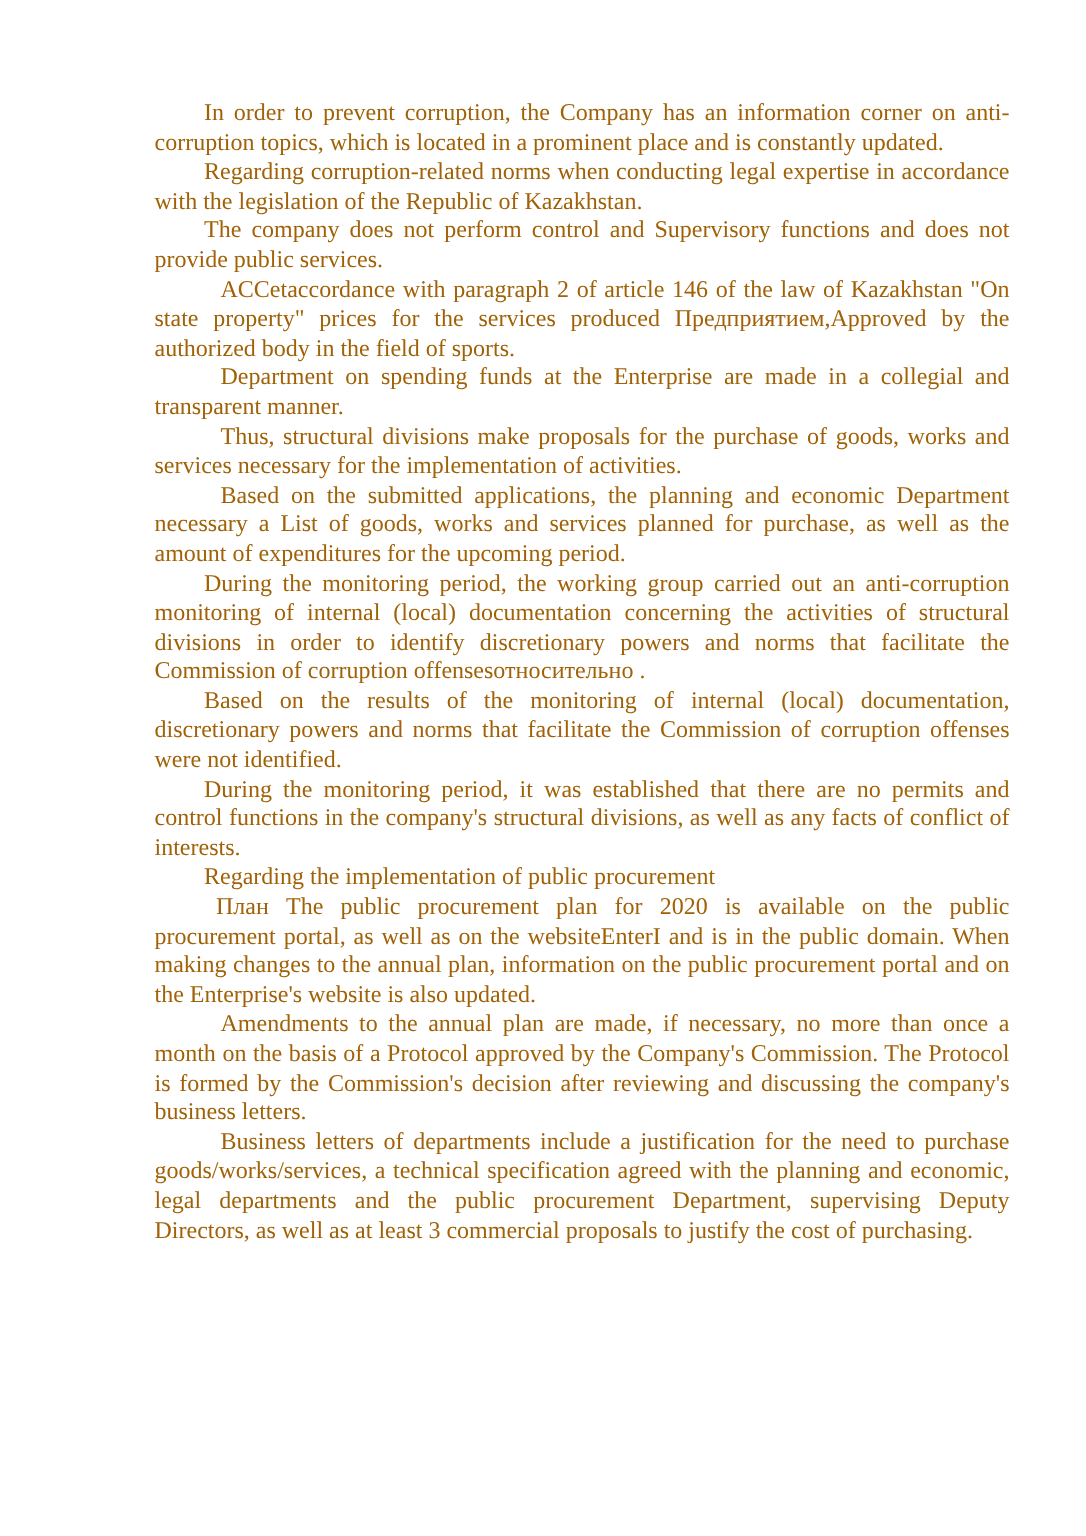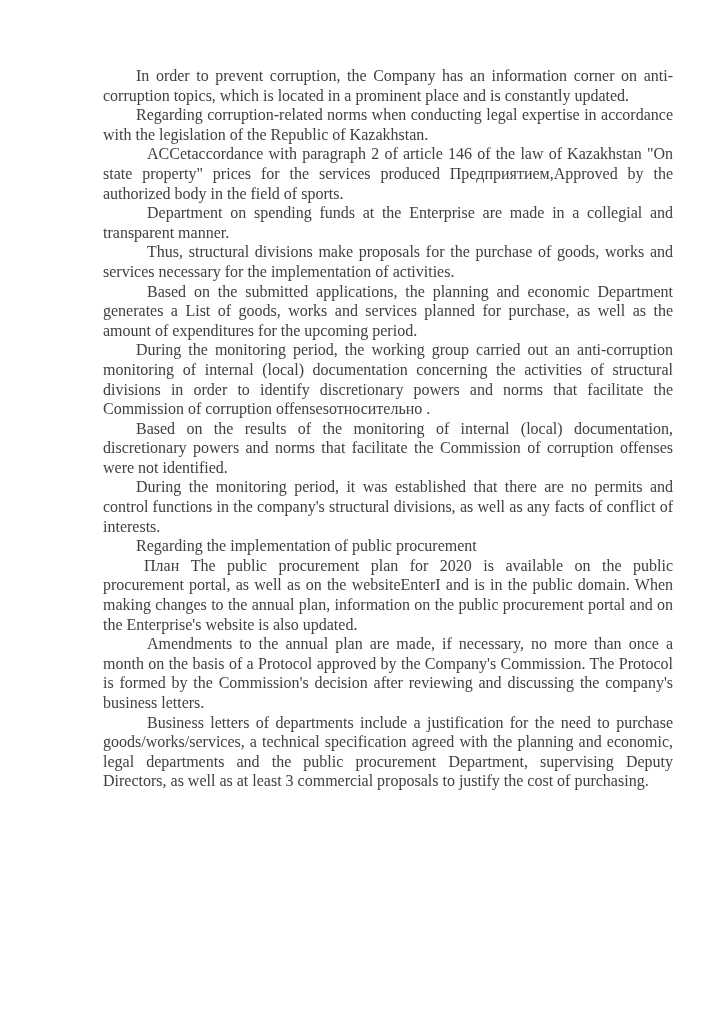--- a/index.html
+++ b/index.html
@@ -14,21 +14,21 @@
       overflow: hidden;
     }
     .page {
       position: absolute;
       left: 103px;
       top: 66px;
       width: 570px;
       font-family: "Liberation Serif", "DejaVu Serif", serif;
       font-size: 16px;
       line-height: 19.6px;
-      color: #404040;
+      color: #a16207;
     }
     .p {
       margin: 0;
       text-align: justify;
       text-indent: 33px;
     }
     .p.wide {
       text-indent: 44px;
     }
     .p.mid {
@@ -38,24 +38,25 @@
       text-underline-offset: 2px;
       text-decoration-thickness: 1px;
     }
   </style>
 </head>
 <body>
 
 <div class="page">
   <p class="p">In order to prevent corruption, the Company has an information corner on anti-corruption topics, which is located in a prominent place and is constantly updated.</p>
   <p class="p"><span class="u">Regarding corruption-related norms when conducting legal expertise in accordance with the legislation of the Republic of Kazakhstan.</span></p>
+  <p class="p">The company does not perform control and Supervisory functions and does not provide public services.</p>
   <p class="p wide">ACCetaccordance with paragraph 2 of article 146 of the law of Kazakhstan "On state property" prices for the services produced Предприятием,Approved by the authorized body in the field of sports.</p>
   <p class="p wide">Department on spending funds at the Enterprise are made in a collegial and transparent manner.</p>
   <p class="p wide">Thus, structural divisions make proposals for the purchase of goods, works and services necessary for the implementation of activities.</p>
-  <p class="p wide">Based on the submitted applications, the planning and economic Department generates a List of goods, works and services planned for purchase, as well as the amount of expenditures for the upcoming period.</p>
+  <p class="p wide">Based on the submitted applications, the planning and economic Department necessary a List of goods, works and services planned for purchase, as well as the amount of expenditures for the upcoming period.</p>
   <p class="p">During the monitoring period, the working group carried out an anti-corruption monitoring of internal (local) documentation concerning the activities of structural divisions in order to identify discretionary powers and norms that facilitate the Commission of corruption offensesотносительно .</p>
   <p class="p">Based on the results of the monitoring of internal (local) documentation, discretionary powers and norms that facilitate the Commission of corruption offenses were not identified.</p>
   <p class="p">During the monitoring period, it was established that there are no permits and control functions in the company's structural divisions, as well as any facts of conflict of interests.</p>
   <p class="p"><span class="u">Regarding the implementation of public procurement</span></p>
   <p class="p mid">План The public procurement plan for 2020 is available on the public procurement portal, as well as on the websiteEnterI and is in the public domain. When making changes to the annual plan, information on the public procurement portal and on the Enterprise's website is also updated.</p>
   <p class="p wide">Amendments to the annual plan are made, if necessary, no more than once a month on the basis of a Protocol approved by the Company's Commission. The Protocol is formed by the Commission's decision after reviewing and discussing the company's business letters.</p>
   <p class="p wide">Business letters of departments include a justification for the need to purchase goods/works/services, a technical specification agreed with the planning and economic, legal departments and the public procurement Department, supervising Deputy Directors, as well as at least 3 commercial proposals to justify the cost of purchasing.</p>
 </div>
 
 </body></html>

